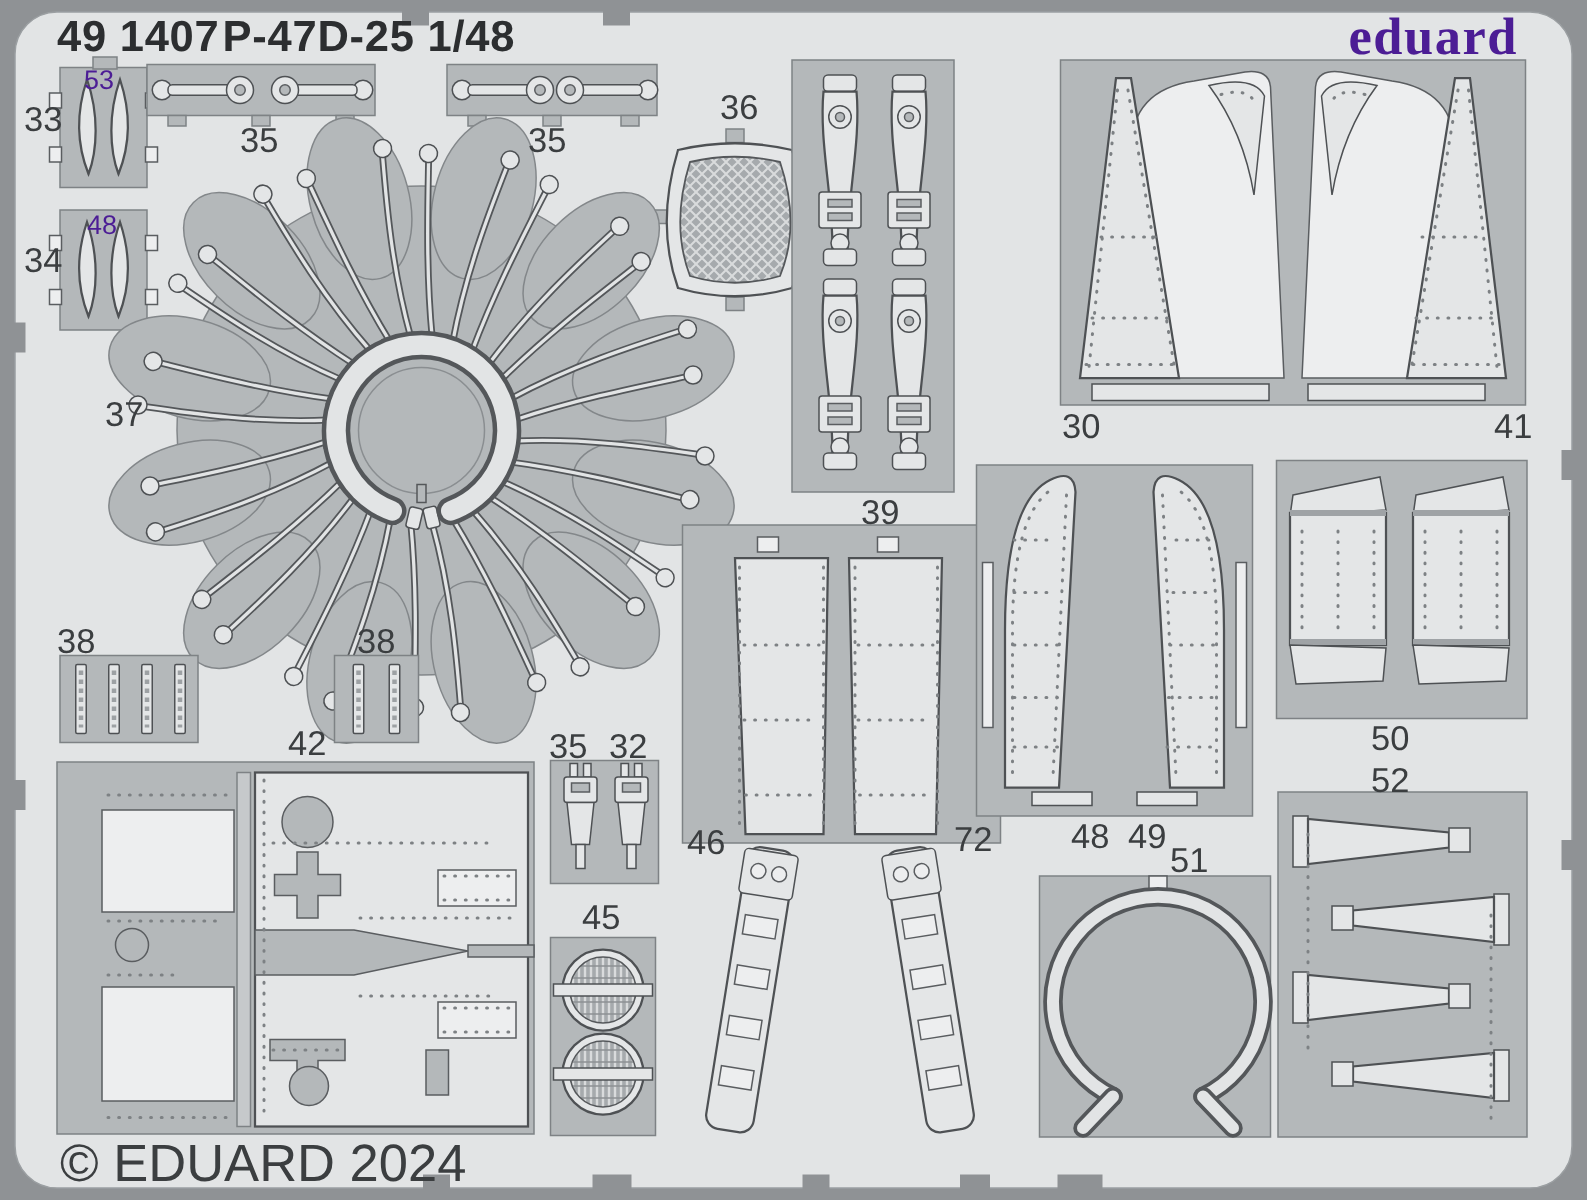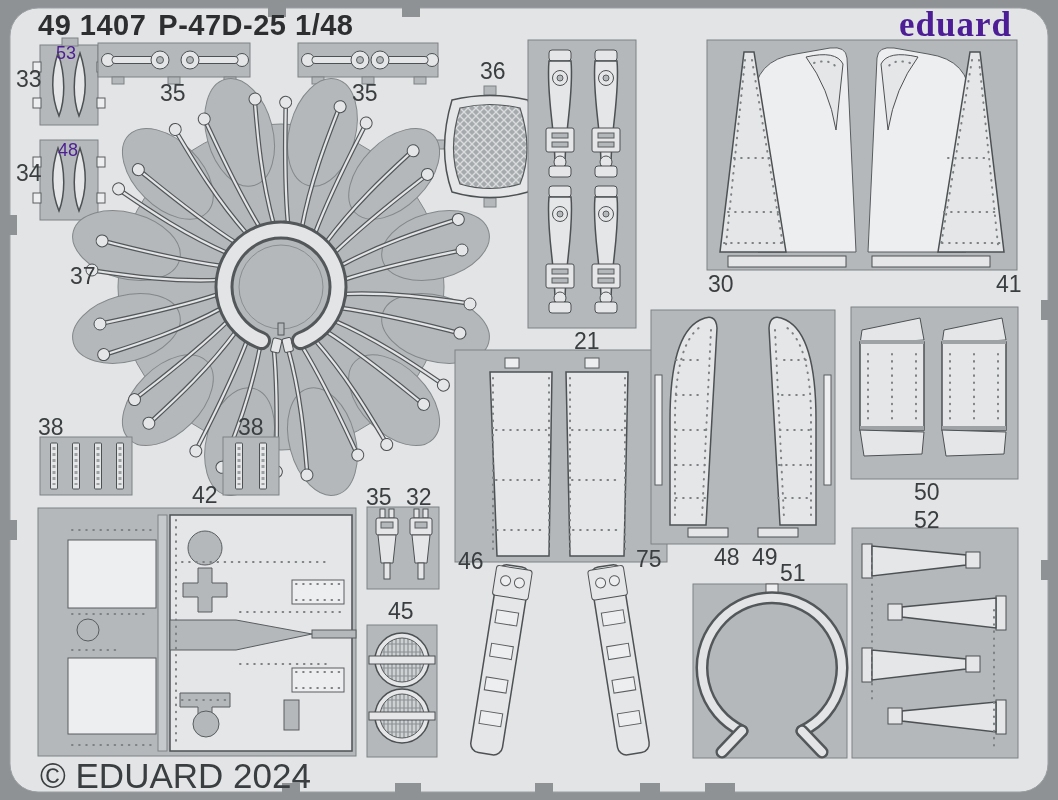--- a/index.html
+++ b/index.html
@@ -17,21 +17,21 @@
   .white{fill:#edeeef;stroke:#5a5d60;stroke-width:1}
   .hole{fill:#b4b8ba;stroke:#5a5d60;stroke-width:1}
   .dots{fill:none;stroke:#7d8184;stroke-width:2;stroke-dasharray:.6 6.5;stroke-linecap:round}
   .wireo{fill:none;stroke:#54575a;stroke-width:4.6}
   .wirei{fill:none;stroke:#e2e4e5;stroke-width:2.2}
 
   
   .num{position:absolute;color:#3b3e40;font-size:23px;line-height:1;white-space:nowrap}
   .num.small{font-size:18px;color:#4c1d95}
   .hdr{position:absolute;left:38px;top:9px;font-size:29px;font-weight:bold;color:#2c2e30;letter-spacing:.5px;white-space:nowrap}
-  .hdr .cat{margin-right:12px}
+  .hdr .cat{margin-right:2px}
   .brand{position:absolute;right:46px;top:5px;font-family:Liberation Serif, serif;font-weight:bold;font-size:35px;color:#4c1d95;letter-spacing:1px}
   .copy{position:absolute;left:40px;top:756px;font-size:35px;color:#3b3e40;white-space:nowrap}
   .made{position:absolute;left:746px;top:759px;font-size:26px;color:#3b3e40;white-space:nowrap}
 </style>
 </head>
 <body>
 
 <div class="stage">
 
 <svg class="art" width="1058" height="800" viewBox="0 0 1058 800">
@@ -342,29 +342,29 @@
   <div class="num" style="left:16px;top:68px">33</div>
   <div class="num small" style="left:56px;top:44px">53</div>
   <div class="num" style="left:16px;top:162px">34</div>
   <div class="num small" style="left:58px;top:141px">48</div>
   <div class="num" style="left:160px;top:82px">35</div>
   <div class="num" style="left:352px;top:82px">35</div>
   <div class="num" style="left:480px;top:60px">36</div>
   <div class="num" style="left:70px;top:265px">37</div>
   <div class="num" style="left:38px;top:416px">38</div>
   <div class="num" style="left:238px;top:416px">38</div>
-  <div class="num" style="left:574px;top:330px">21</div>
+  <div class="num" style="left:574px;top:330px">39</div>
   <div class="num" style="left:708px;top:273px">30</div>
   <div class="num" style="left:996px;top:273px">41</div>
   <div class="num" style="left:192px;top:484px">42</div>
   <div class="num" style="left:366px;top:486px">35</div>
   <div class="num" style="left:406px;top:486px">32</div>
   <div class="num" style="left:388px;top:600px">45</div>
   <div class="num" style="left:458px;top:550px">46</div>
-  <div class="num" style="left:636px;top:548px">75</div>
+  <div class="num" style="left:636px;top:548px">72</div>
   <div class="num" style="left:714px;top:546px">48</div>
   <div class="num" style="left:752px;top:546px">49</div>
   <div class="num" style="left:914px;top:481px">50</div>
   <div class="num" style="left:780px;top:562px">51</div>
   <div class="num" style="left:914px;top:509px">52</div>
 
   <div class="copy">© EDUARD 2024</div>
 </div>
 
 </body></html>

